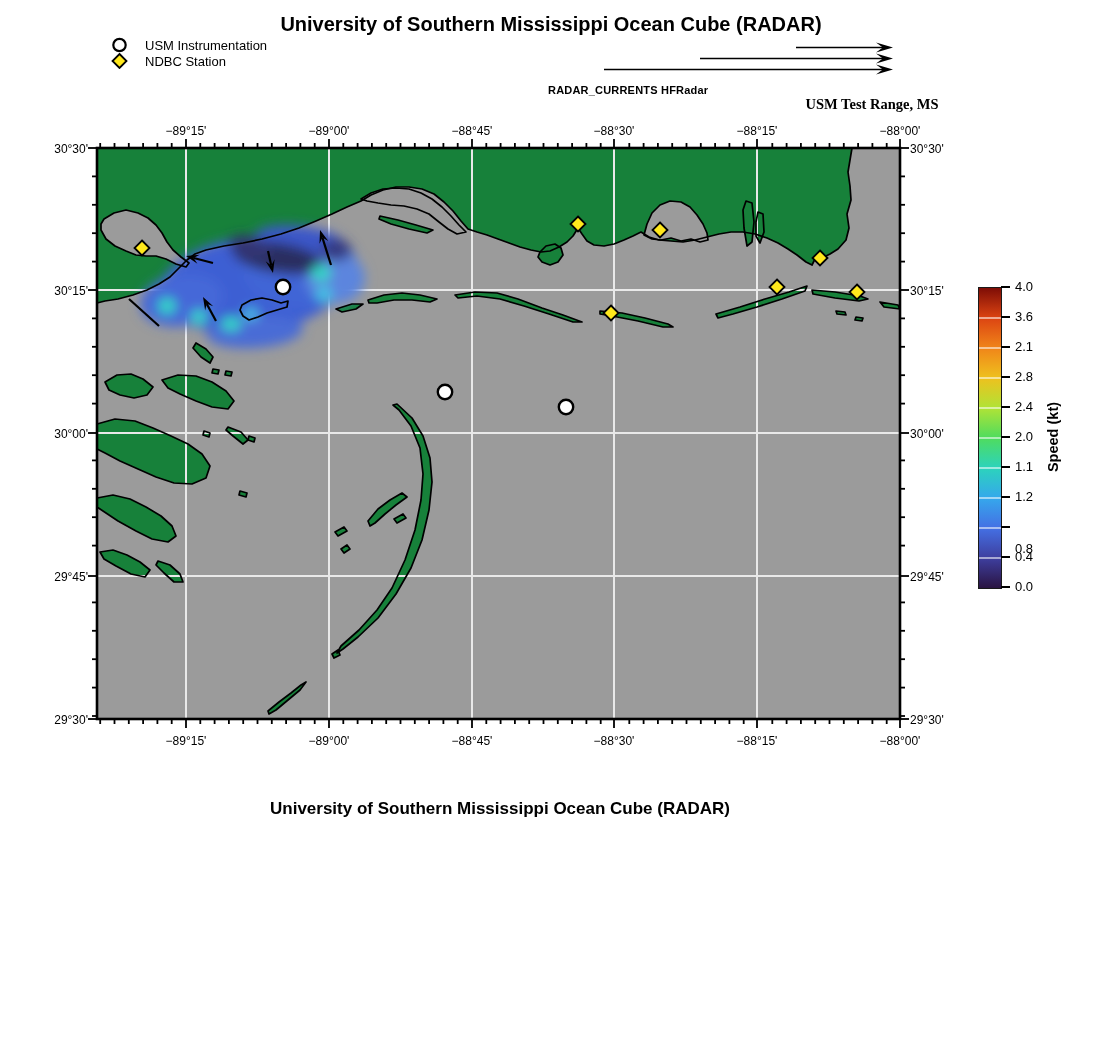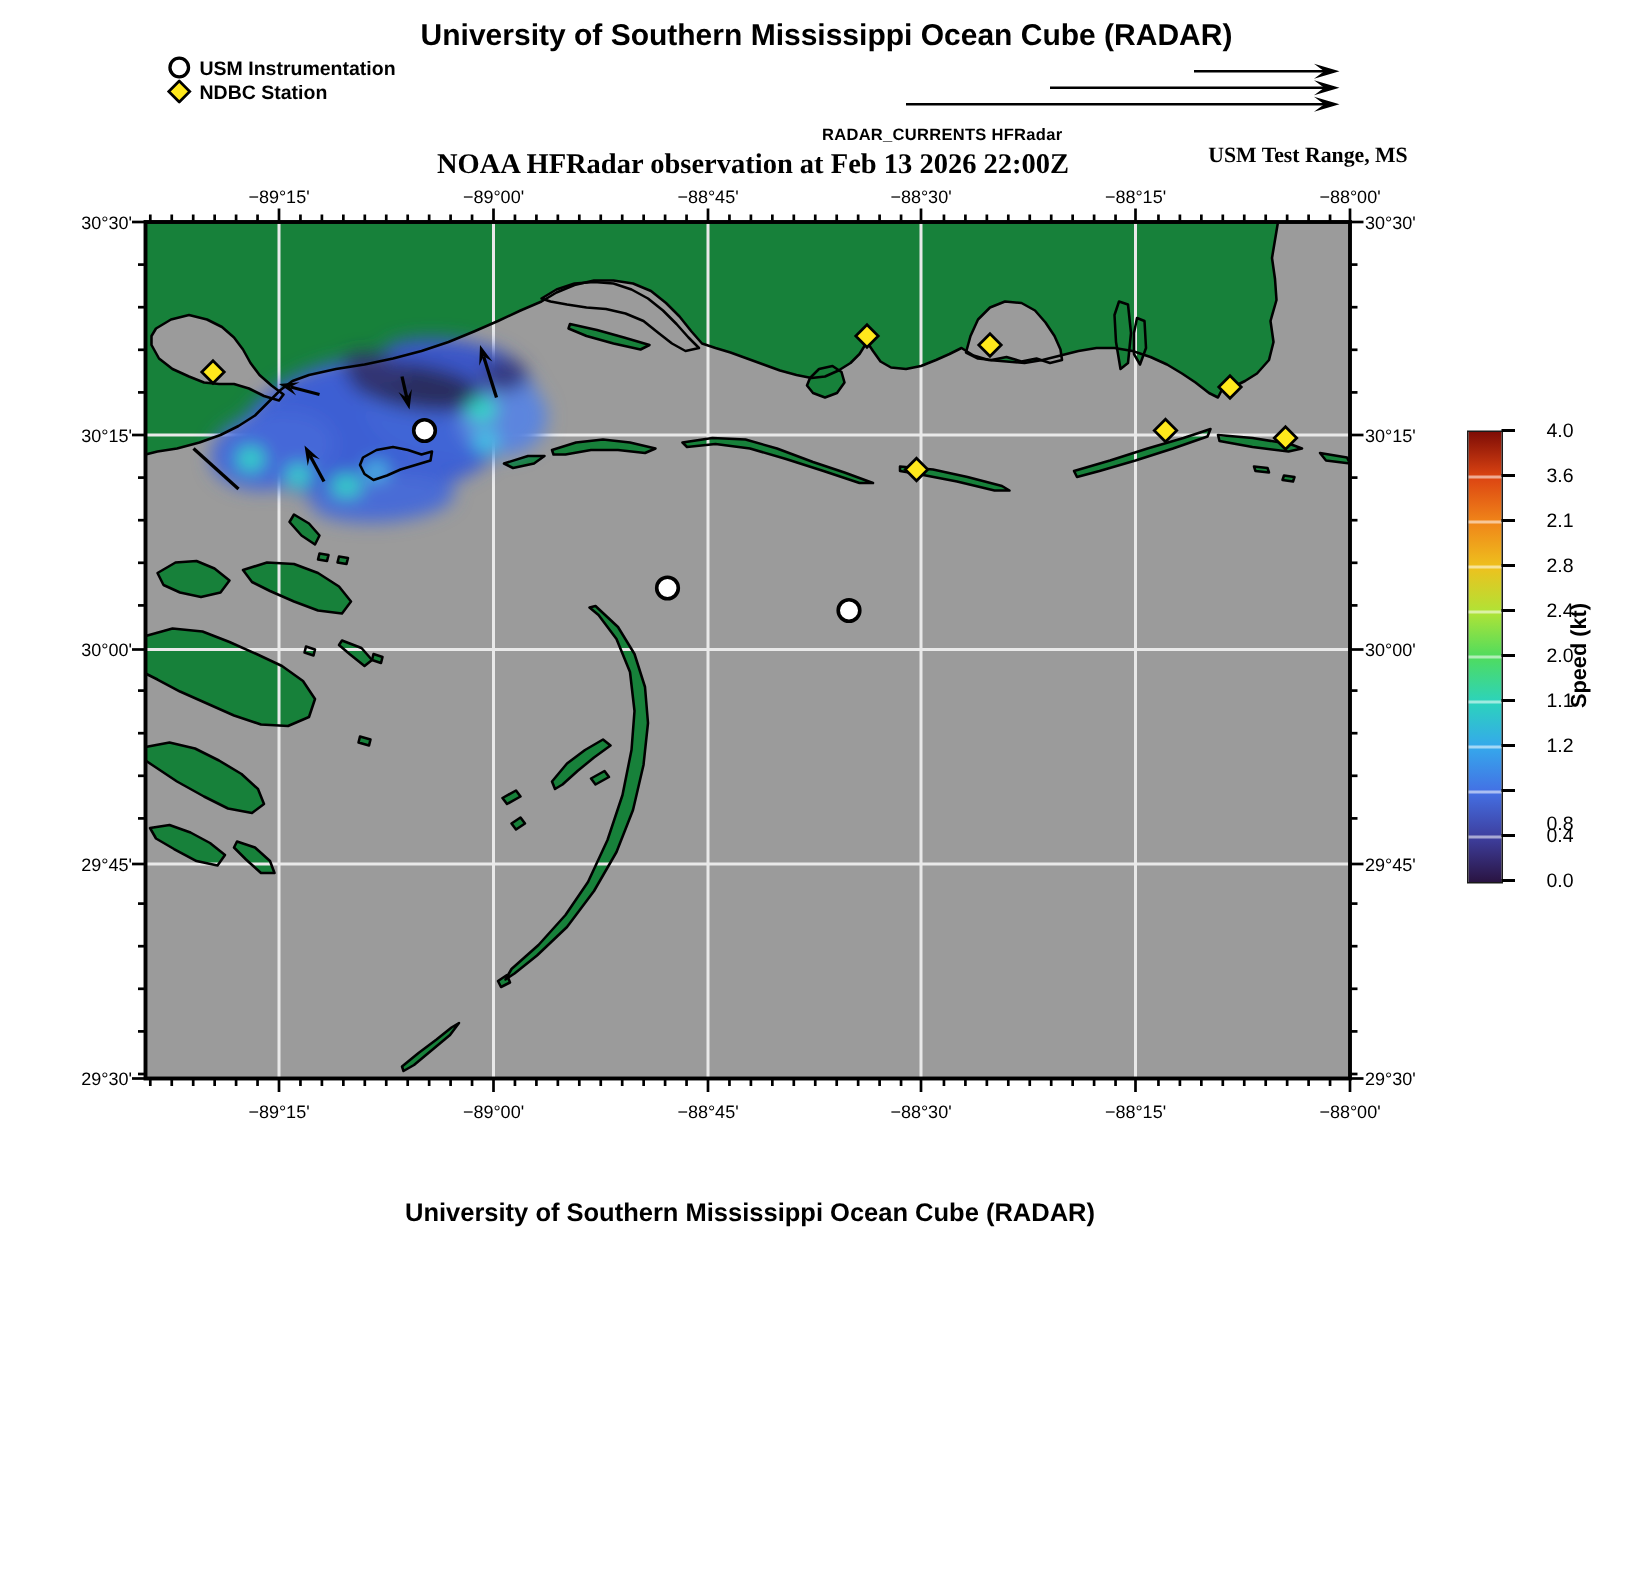--- a/index.html
+++ b/index.html
@@ -8,32 +8,32 @@
   .abs{position:absolute;}
   .ctr{transform:translateX(-50%);white-space:nowrap;}
   .page-title{top:13px;left:551px;font-size:20px;font-weight:bold;}
   .footer-title{top:799px;left:500px;font-size:17px;font-weight:bold;}
   .obs-title{top:99px;left:502px;font-size:19px;font-weight:bold;
              font-family:"Liberation Serif",serif;}
   .region-label{top:96px;left:835px;font-size:14.5px;font-weight:bold;
              font-family:"Liberation Serif",serif;margin-left:37px;}
   .legend{top:37px;left:111px;}
   .legend-row{display:flex;align-items:center;height:16px;}
-  .legend-row span.lbl{font-size:13px;font-weight:bold;margin-left:5px;}
+  .legend-row span.lbl{font-size:13px;font-weight:normal;margin-left:17px;}
   .vecbox{top:37px;left:548px;width:347px;height:44px;border:2.5px solid #000;background:#fff;}
   .vecrow{position:absolute;left:4px;font-size:12px;font-weight:bold;line-height:12px;}
   .veccap{top:84px;left:548px;font-size:11px;font-weight:bold;letter-spacing:.2px;}
   #vecscale-svg{position:absolute;top:37px;left:548px;pointer-events:none;}
   #map-svg{position:absolute;top:0;left:0;}
   .ax{font:12px "Liberation Sans",sans-serif;fill:#000;}
   .coast-stroke path{fill:none;stroke:#000;stroke-width:1.7;stroke-linejoin:round;}
   #colorbar{border:1.5px solid #1a1a1a;}
   .cb-cross{position:absolute;left:0;width:100%;height:2px;background:rgba(255,255,255,.55);}
   .cb-tick{position:absolute;width:9px;height:2px;background:#000;}
-  .cb-label{position:absolute;font-size:13px;line-height:16px;margin-left:16px;}
+  .cb-label{position:absolute;font-size:13px;line-height:16px;}
   .cb-title{font-size:14.5px;font-weight:bold;transform:translate(-50%,-50%) rotate(-90deg);white-space:nowrap;}
 </style>
 </head>
 <body>
 
 <div class="page">
 
   <div class="abs ctr page-title">University of Southern Mississippi Ocean Cube (RADAR)</div>
 
   <div class="abs legend">
@@ -54,21 +54,20 @@
   <svg id="vecscale-svg" width="351" height="48">
       <line x1="248" y1="10.5" x2="337" y2="10.5" stroke="#000000" stroke-width="1.6"></line>
       <path d="M345,10.5 L328,15.5 L334.8,10.5 L328,5.5 Z" fill="#000000"></path>
       <line x1="152" y1="21.5" x2="337" y2="21.5" stroke="#000000" stroke-width="1.6"></line>
       <path d="M345,21.5 L328,26.5 L334.8,21.5 L328,16.5 Z" fill="#000000"></path>
       <line x1="56" y1="32.5" x2="337" y2="32.5" stroke="#000000" stroke-width="1.6"></line>
       <path d="M345,32.5 L328,37.5 L334.8,32.5 L328,27.5 Z" fill="#000000"></path>
     </svg>
   <div class="abs veccap">RADAR_CURRENTS HFRadar</div>
 
-  <div class="abs ctr obs-title">NOAA HFRadar observation at Feb 13 2026 22:00Z</div>
   <div class="abs ctr region-label">USM Test Range, MS</div>
 
   <svg id="map-svg" width="1100" height="770">
     <defs>
       <filter id="blurf" x="-40%" y="-40%" width="180%" height="180%">
         <feGaussianBlur stdDeviation="6"></feGaussianBlur>
       </filter>
     </defs>
 
     <rect id="sea-rect" x="97" y="148" width="803" height="571" fill="#9b9b9b"></rect>

